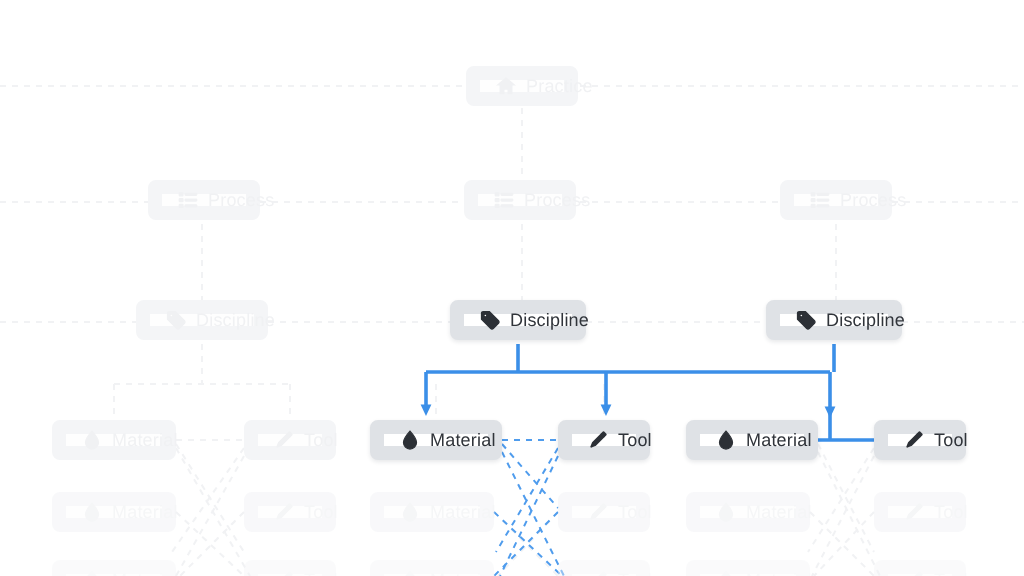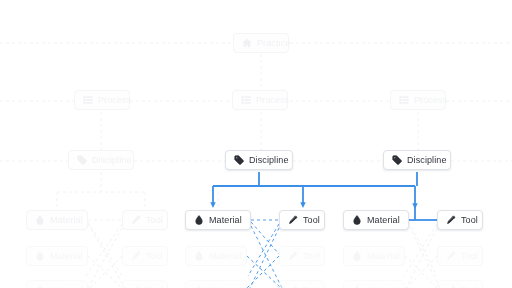--- a/index.html
+++ b/index.html
@@ -19,21 +19,21 @@
     width: 512px; height: 288px;
     pointer-events: none;
   }
   .node {
     position: absolute;
     display: flex;
     align-items: center;
     gap: 5px;
     height: 20px;
     padding: 0 8px;
-    border: 1px solid #0ea5e9;
+    border: 7px solid #0ea5e9;
     border-radius: 4px;
     background: #ffffff;
     white-space: nowrap;
     z-index: 5;
   }
   .node .label {
     font-size: 9px;
     color: #30343a;
     line-height: 1;
     letter-spacing: 0.1px;

